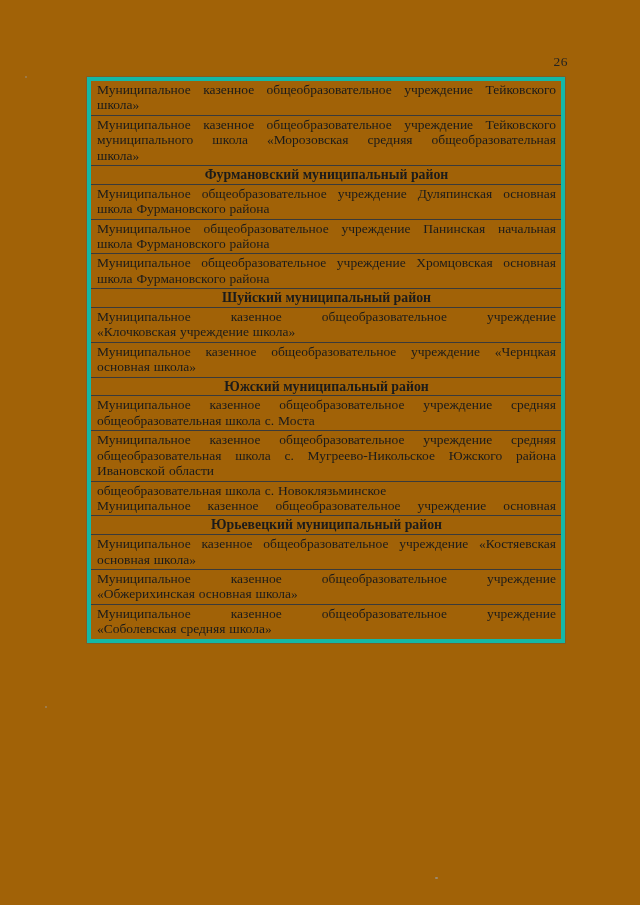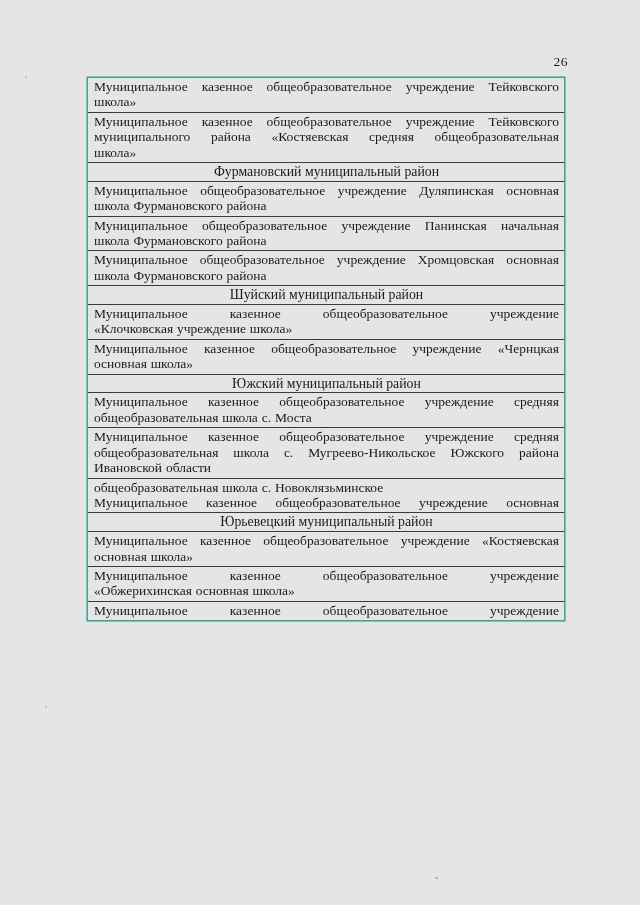--- a/index.html
+++ b/index.html
@@ -4,41 +4,41 @@
 <style>
   html, body {
     margin: 0;
     padding: 0;
     background: #ffffff;
   }
   .page {
     position: relative;
     width: 640px;
     height: 905px;
-    background: #e5e5e5;
+    background: #a16207;
     overflow: hidden;
     font-family: "Liberation Serif", "DejaVu Serif", serif;
     color: #1b1b1b;
   }
   .page-number {
     position: absolute;
     top: 54px;
     left: 544px;
     width: 24px;
     font-size: 13.5px;
     letter-spacing: 0.5px;
     text-align: right;
     color: #222;
   }
   .doc-table {
     position: absolute;
     left: 87px;
     top: 77px;
     width: 478px;
-    border: 1px solid #14b8a6;
+    border: 4px solid #14b8a6;
     box-sizing: border-box;
     box-shadow: 0 0 0 0.4px #555;
   }
   .row {
     padding: 1px 5px 2px 6px;
     font-size: 13.5px;
     line-height: 15.4px;
   }
   .row + .row {
     border-top: 1px solid #3a3a3a;
@@ -46,21 +46,21 @@
   .item-row .line {
     text-align: justify;
     text-align-last: justify;
     word-spacing: 0.5px;
   }
   .item-row .line.last {
     text-align-last: left;
   }
   .header-row {
     text-align: center;
-    font-weight: normal;
+    font-weight: bold;
     font-size: 13.8px;
     line-height: 15.8px;
     padding-top: 1px;
     padding-bottom: 1px;
   }
   .speck {
     position: absolute;
     background: #9a9a9a;
     border-radius: 1px;
   }
@@ -74,21 +74,21 @@
 <div class="page">
   <div class="page-number">26</div>
 
   <div class="doc-table">
       <div class="row item-row">
         <div class="line">Муниципальное казенное общеобразовательное учреждение Тейковского</div>
         <div class="line last">школа»</div>
       </div>
       <div class="row item-row">
         <div class="line">Муниципальное казенное общеобразовательное учреждение Тейковского</div>
-        <div class="line">муниципального района «Костяевская средняя общеобразовательная</div>
+        <div class="line">муниципального школа «Морозовская средняя общеобразовательная</div>
         <div class="line last">школа»</div>
       </div>
       <div class="row header-row">Фурмановский муниципальный район</div>
       <div class="row item-row">
         <div class="line">Муниципальное общеобразовательное учреждение Дуляпинская основная</div>
         <div class="line last">школа Фурмановского района</div>
       </div>
       <div class="row item-row">
         <div class="line">Муниципальное общеобразовательное учреждение Панинская начальная</div>
         <div class="line last">школа Фурмановского района</div>
@@ -124,19 +124,20 @@
       <div class="row item-row">
         <div class="line">Муниципальное казенное общеобразовательное учреждение «Костяевская</div>
         <div class="line last">основная школа»</div>
       </div>
       <div class="row item-row">
         <div class="line">Муниципальное казенное общеобразовательное учреждение</div>
         <div class="line last">«Обжерихинская основная школа»</div>
       </div>
       <div class="row item-row">
         <div class="line">Муниципальное казенное общеобразовательное учреждение</div>
+        <div class="line last">«Соболевская средняя школа»</div>
       </div>
     </div>
 
   <div class="speck speck-a"></div>
   <div class="speck speck-b"></div>
   <div class="speck speck-c"></div>
 </div>
 
 </body></html>

